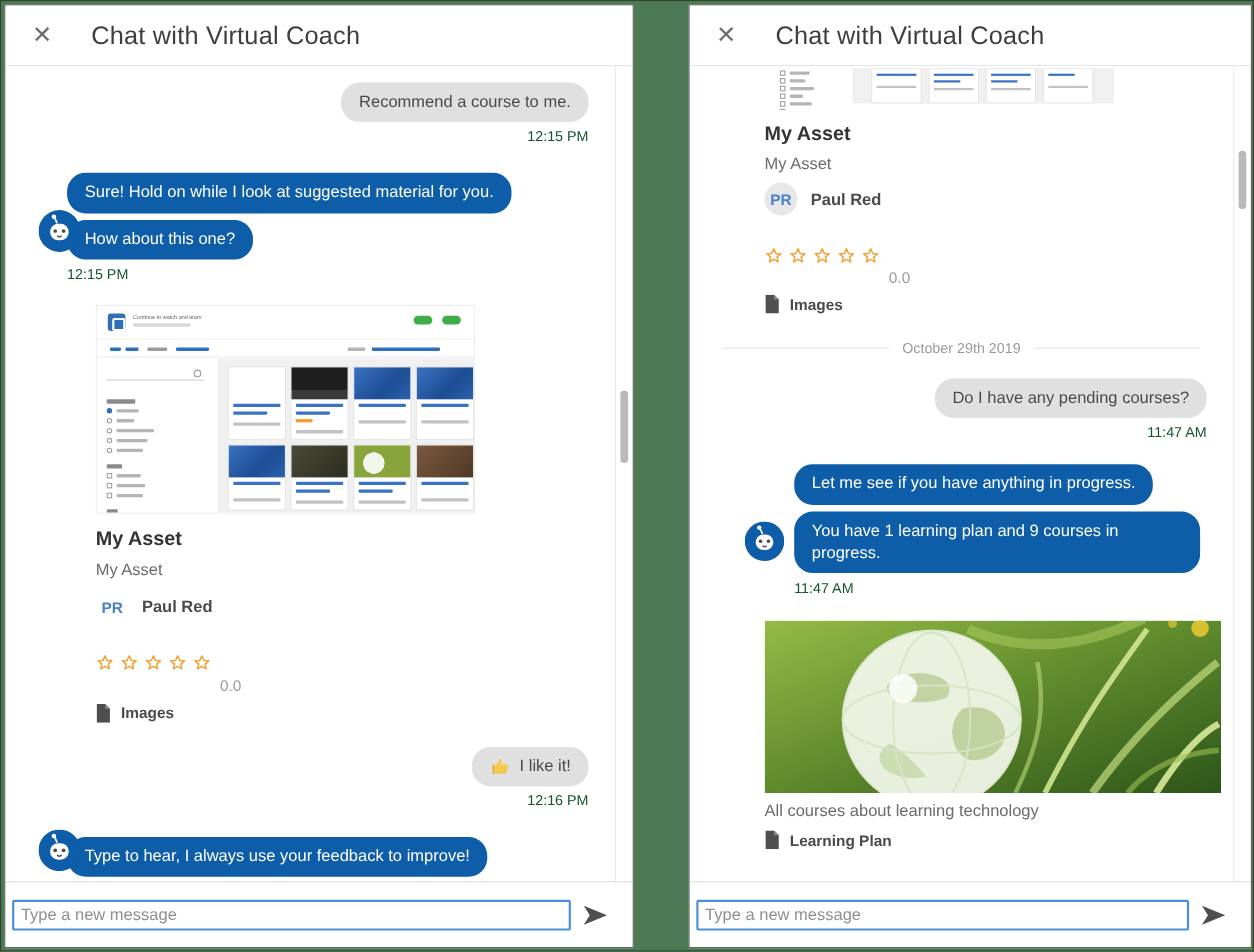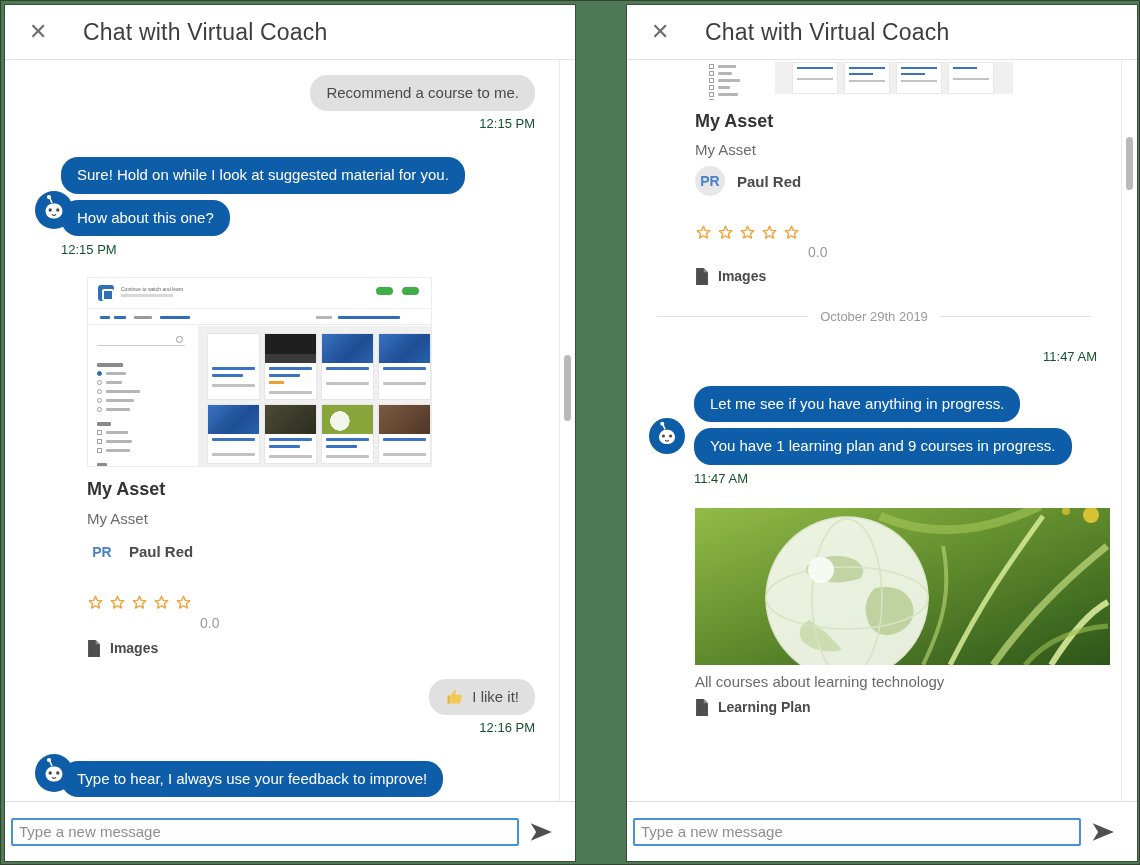--- a/index.html
+++ b/index.html
@@ -39,39 +39,39 @@
   .msg-input::placeholder { color:#8f8f8f; }
   .send-btn { width:44px; display:flex; justify-content:center; cursor:pointer; }
 
   
   .row-user { display:flex; flex-direction:column; align-items:flex-end; padding-right:24px; }
   .bubble { border-radius:17px; padding:8px 16px; font-size:15px; line-height:1.35; width:fit-content; }
   .bubble.user { background:#e0e0e0; color:#4a4a4a; }
   .bubble.bot  { background:#0d5da9; color:#fff; }
   .time { font-size:13px; color:#14532d; margin-top:5px; }
   .bot-group { position:relative; padding-left:56px; padding-right:30px; }
-  .panel-right .bot-group { padding-left:67px; }
+  .panel-right .bot-group { padding-left:67px;margin-left:28px; }
   .bot-group .bubble { margin-bottom:6px; }
   .bot-avatar { position:absolute; left:30px; width:38px; height:38px; }
   .panel-right .bot-avatar { left:22px; width:36px; height:36px; }
   .like-row { display:flex; align-items:center; gap:7px; }
 
   
   .attach { padding-left:82px; }
   .panel-right .attach { padding-left:68px; }
   .card-title { font-size:18px; font-weight:bold; color:#333; }
   .card-sub { font-size:15px; color:#6b6b6b; }
   .author-row { display:flex; align-items:center; gap:12px; }
   .initials { color:#4a82c8; font-weight:bold; font-size:14px; width:30px; height:30px;
               display:flex; align-items:center; justify-content:center; border-radius:50%; }
   .initials.circled { background:#e7e7ea; }
   .author-name { font-size:15px; font-weight:bold; color:#4a4a4a; }
   .rating-row { display:flex; align-items:center; gap:5px; }
   .rating-val { font-size:14px; color:#9a9a9a; margin-left:3px;margin-top:40px; }
-  .type-row { display:flex; align-items:flex-start; gap:9px; }
+  .type-row { display:flex; align-items:center; gap:9px; }
   .type-label { font-size:14px; font-weight:bold; color:#4a4a4a; }
 
   
   .divider { display:flex; align-items:center; gap:12px; margin:24px 30px 0 30px; }
   .divider .line { flex:1; height:1px; background:#e2e2e2; }
   .divider .d-text { font-size:13px; color:#9a9a9a; white-space:nowrap; }
 
   
   .mc { position:relative; width:345px; height:190px; background:#fff; border:1px solid #ededed; overflow:hidden; }
   .mc-header { position:absolute; top:0; left:0; right:0; height:30px; background:#fff; }
@@ -461,20 +461,21 @@
           </div>
         </div>
 
         <div class="divider">
           <span class="line"></span>
           <span class="d-text">October 29th 2019</span>
           <span class="line"></span>
         </div>
 
         <div class="row-user" style="margin-top:20px">
+          <div class="bubble user">Do I have any pending courses?</div>
           <div class="time">11:47 AM</div>
         </div>
 
         <div class="bot-group" style="margin-top:22px">
           <div class="bubble bot">Let me see if you have anything in progress.</div>
           <div class="bubble bot">You have 1 learning plan and 9 courses in progress.</div>
           <span class="bot-avatar" style="bottom:32px">
   <svg viewBox="0 0 38 38" width="100%" height="100%">
     <circle cx="19" cy="19" r="19" fill="#0d5da9"></circle>
     <path d="M17 12 L14.5 6.5" stroke="#fff" stroke-width="1.6" fill="none"></path>

